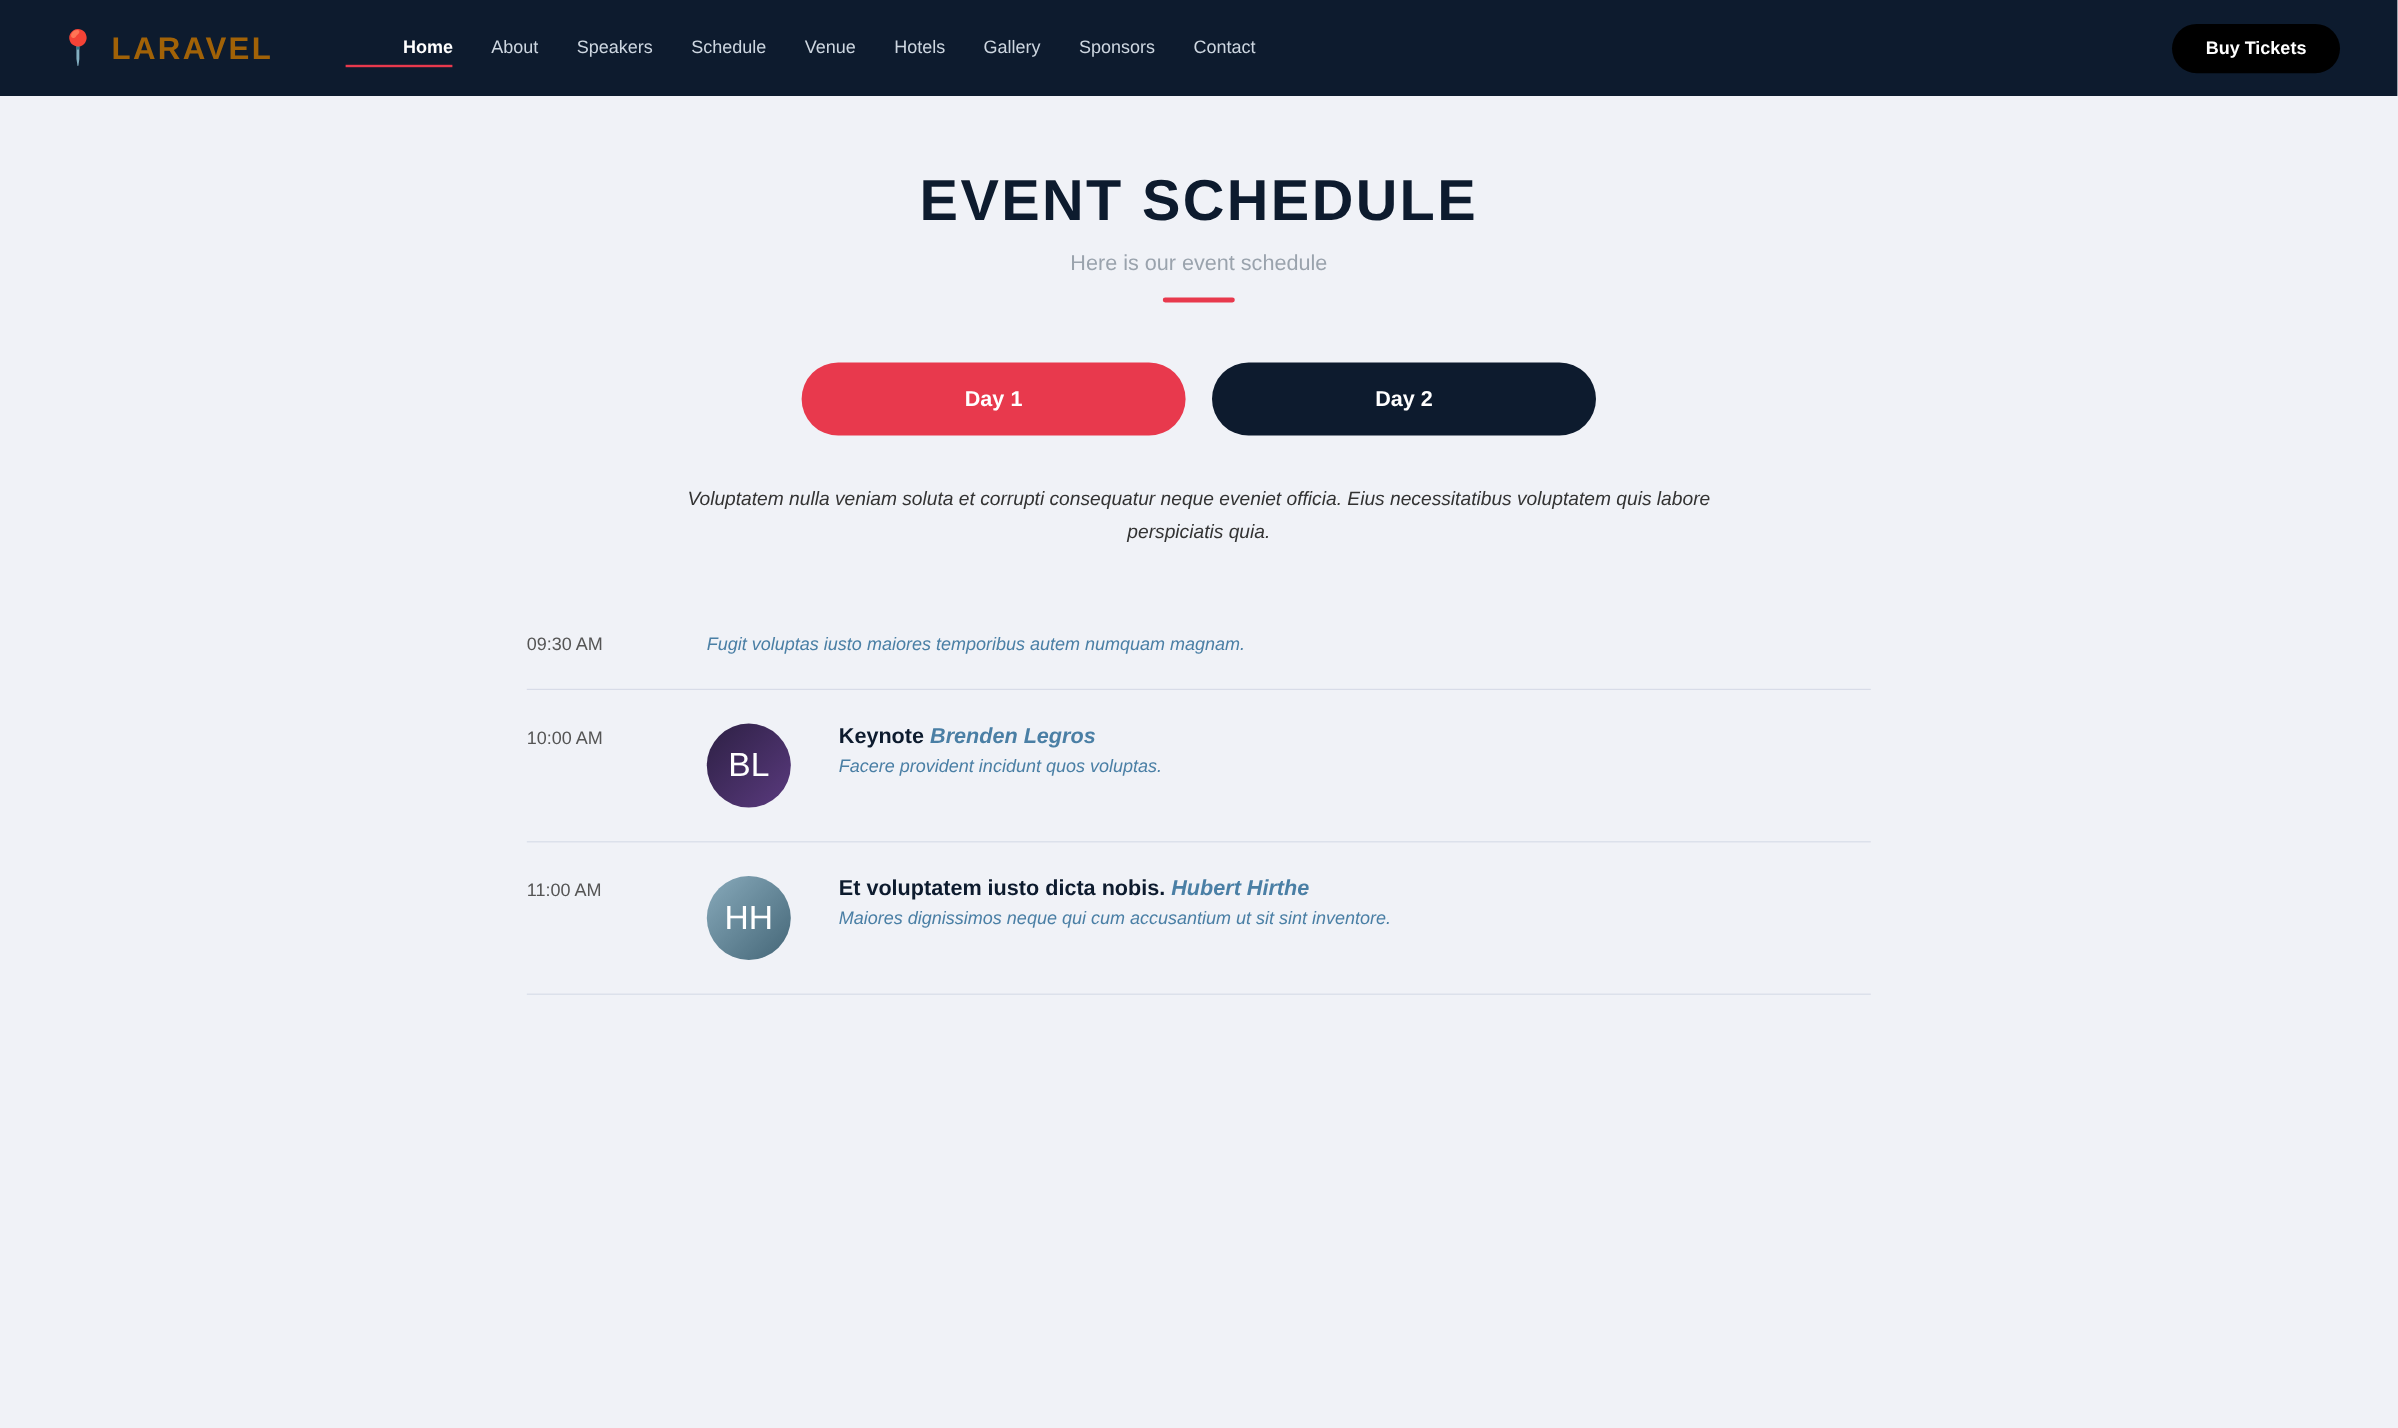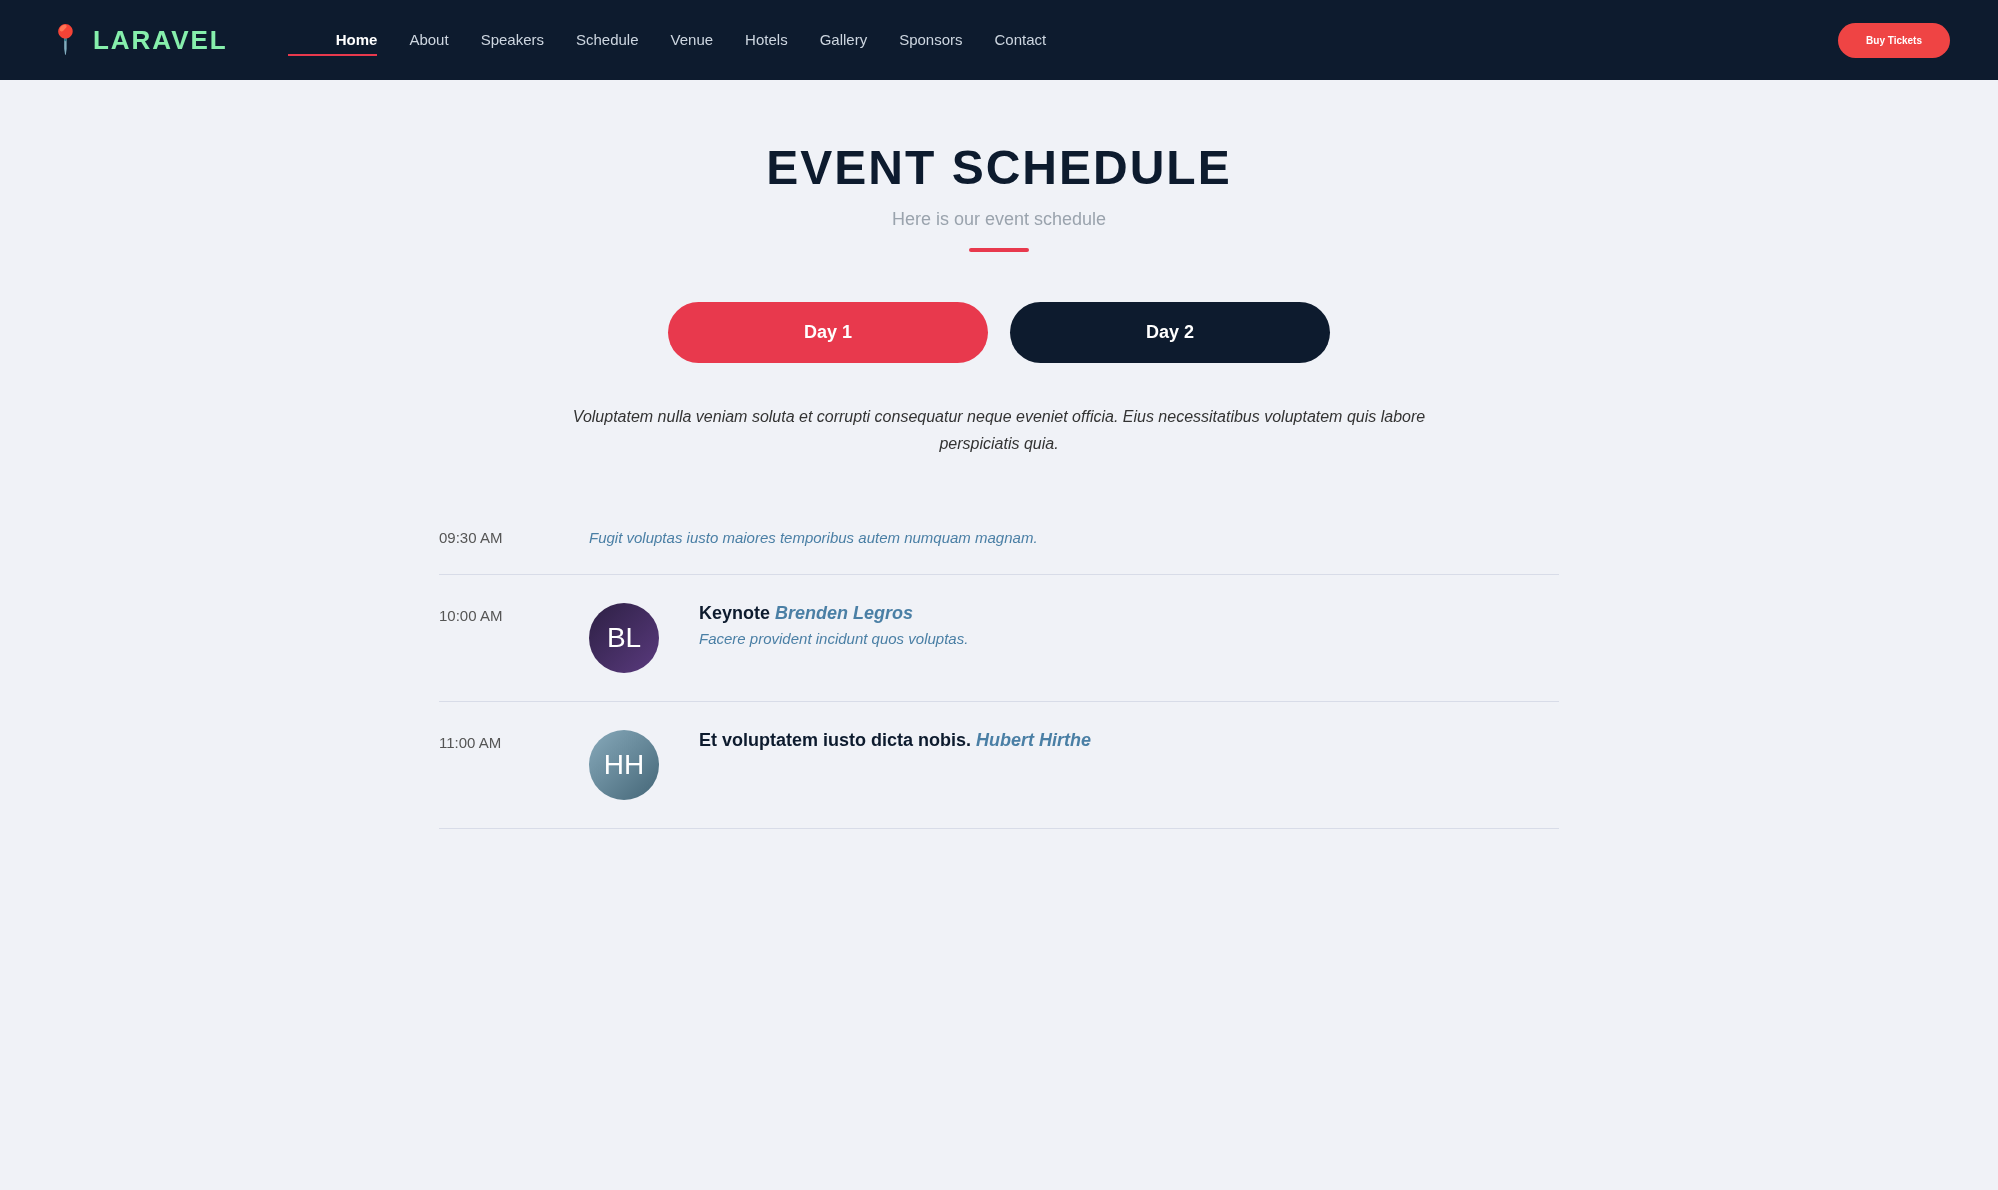--- a/index.html
+++ b/index.html
@@ -20,21 +20,21 @@
       gap: 10px;
       margin-right: 60px;
       text-decoration: none;
     }
     .nav-logo-icon {
       color: #e8394d;
       font-size: 28px;
       line-height: 1;
     }
     .nav-logo-text {
-      color: #86efac;
+      color: #a16207;
       font-size: 26px;
       font-weight: 800;
       letter-spacing: 2px;
     }
     .nav-links {
       display: flex;
       align-items: center;
       gap: 32px;
       list-style: none;
       flex: 1;
@@ -55,26 +55,26 @@
     .nav-links a.active::after {
       content: '';
       position: absolute;
       bottom: -4px;
       left: 0;
       width: 100%;
       height: 2px;
       background: #e8394d;
     }
     .nav-buy-btn {
-      background: #ef4444;
+      background: #000000;
       color: #fff;
       border: none;
       border-radius: 50px;
       padding: 12px 28px;
-      font-size: 10px;
+      font-size: 15px;
       font-weight: 700;
       cursor: pointer;
       margin-left: auto;
     }
 
     
     .main-content {
       max-width: 1200px;
       margin: 0 auto;
       padding: 60px 40px;
@@ -257,17 +257,18 @@
         <div class="schedule-info">
           <div class="schedule-title">Keynote <span class="schedule-speaker">Brenden Legros</span></div>
           <p class="schedule-desc">Facere provident incidunt quos voluptas.</p>
         </div>
       </li>
       <li class="schedule-item">
         <span class="schedule-time">11:00 AM</span>
         <div class="avatar-placeholder light">HH</div>
         <div class="schedule-info">
           <div class="schedule-title">Et voluptatem iusto dicta nobis. <span class="schedule-speaker">Hubert Hirthe</span></div>
+          <p class="schedule-desc">Maiores dignissimos neque qui cum accusantium ut sit sint inventore.</p>
         </div>
       </li>
     </ul>
 
 </div>
 
 </body></html>

